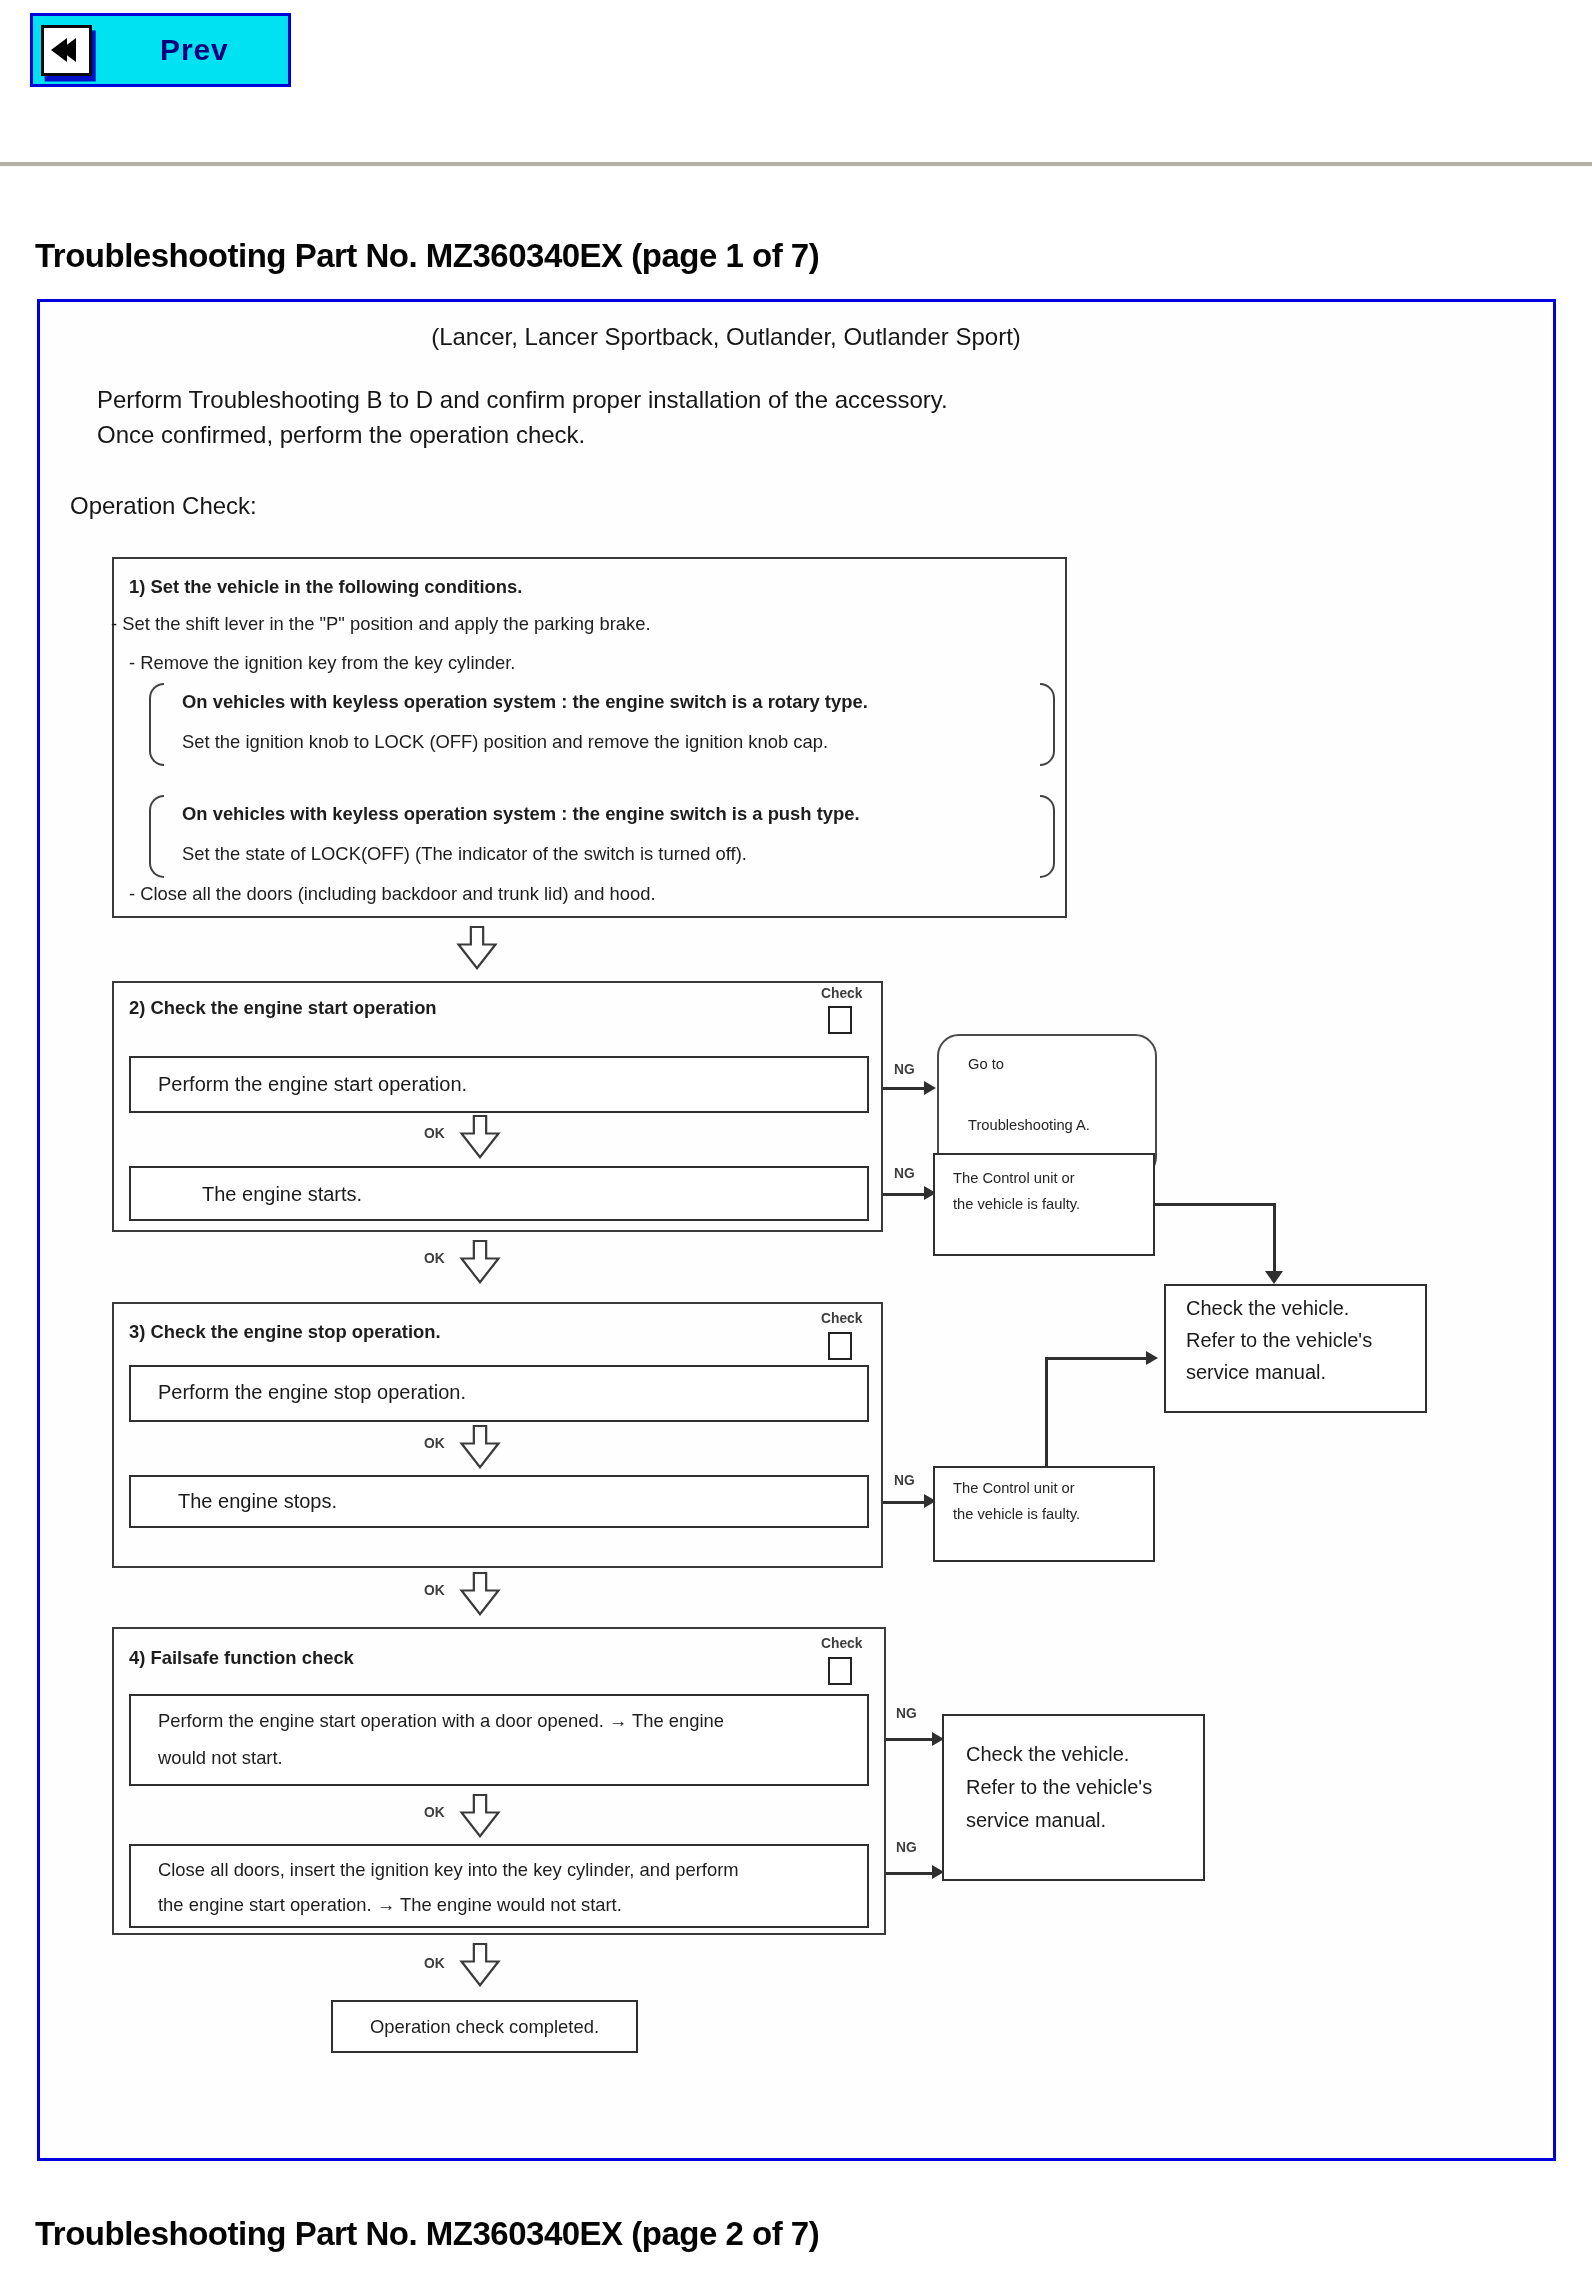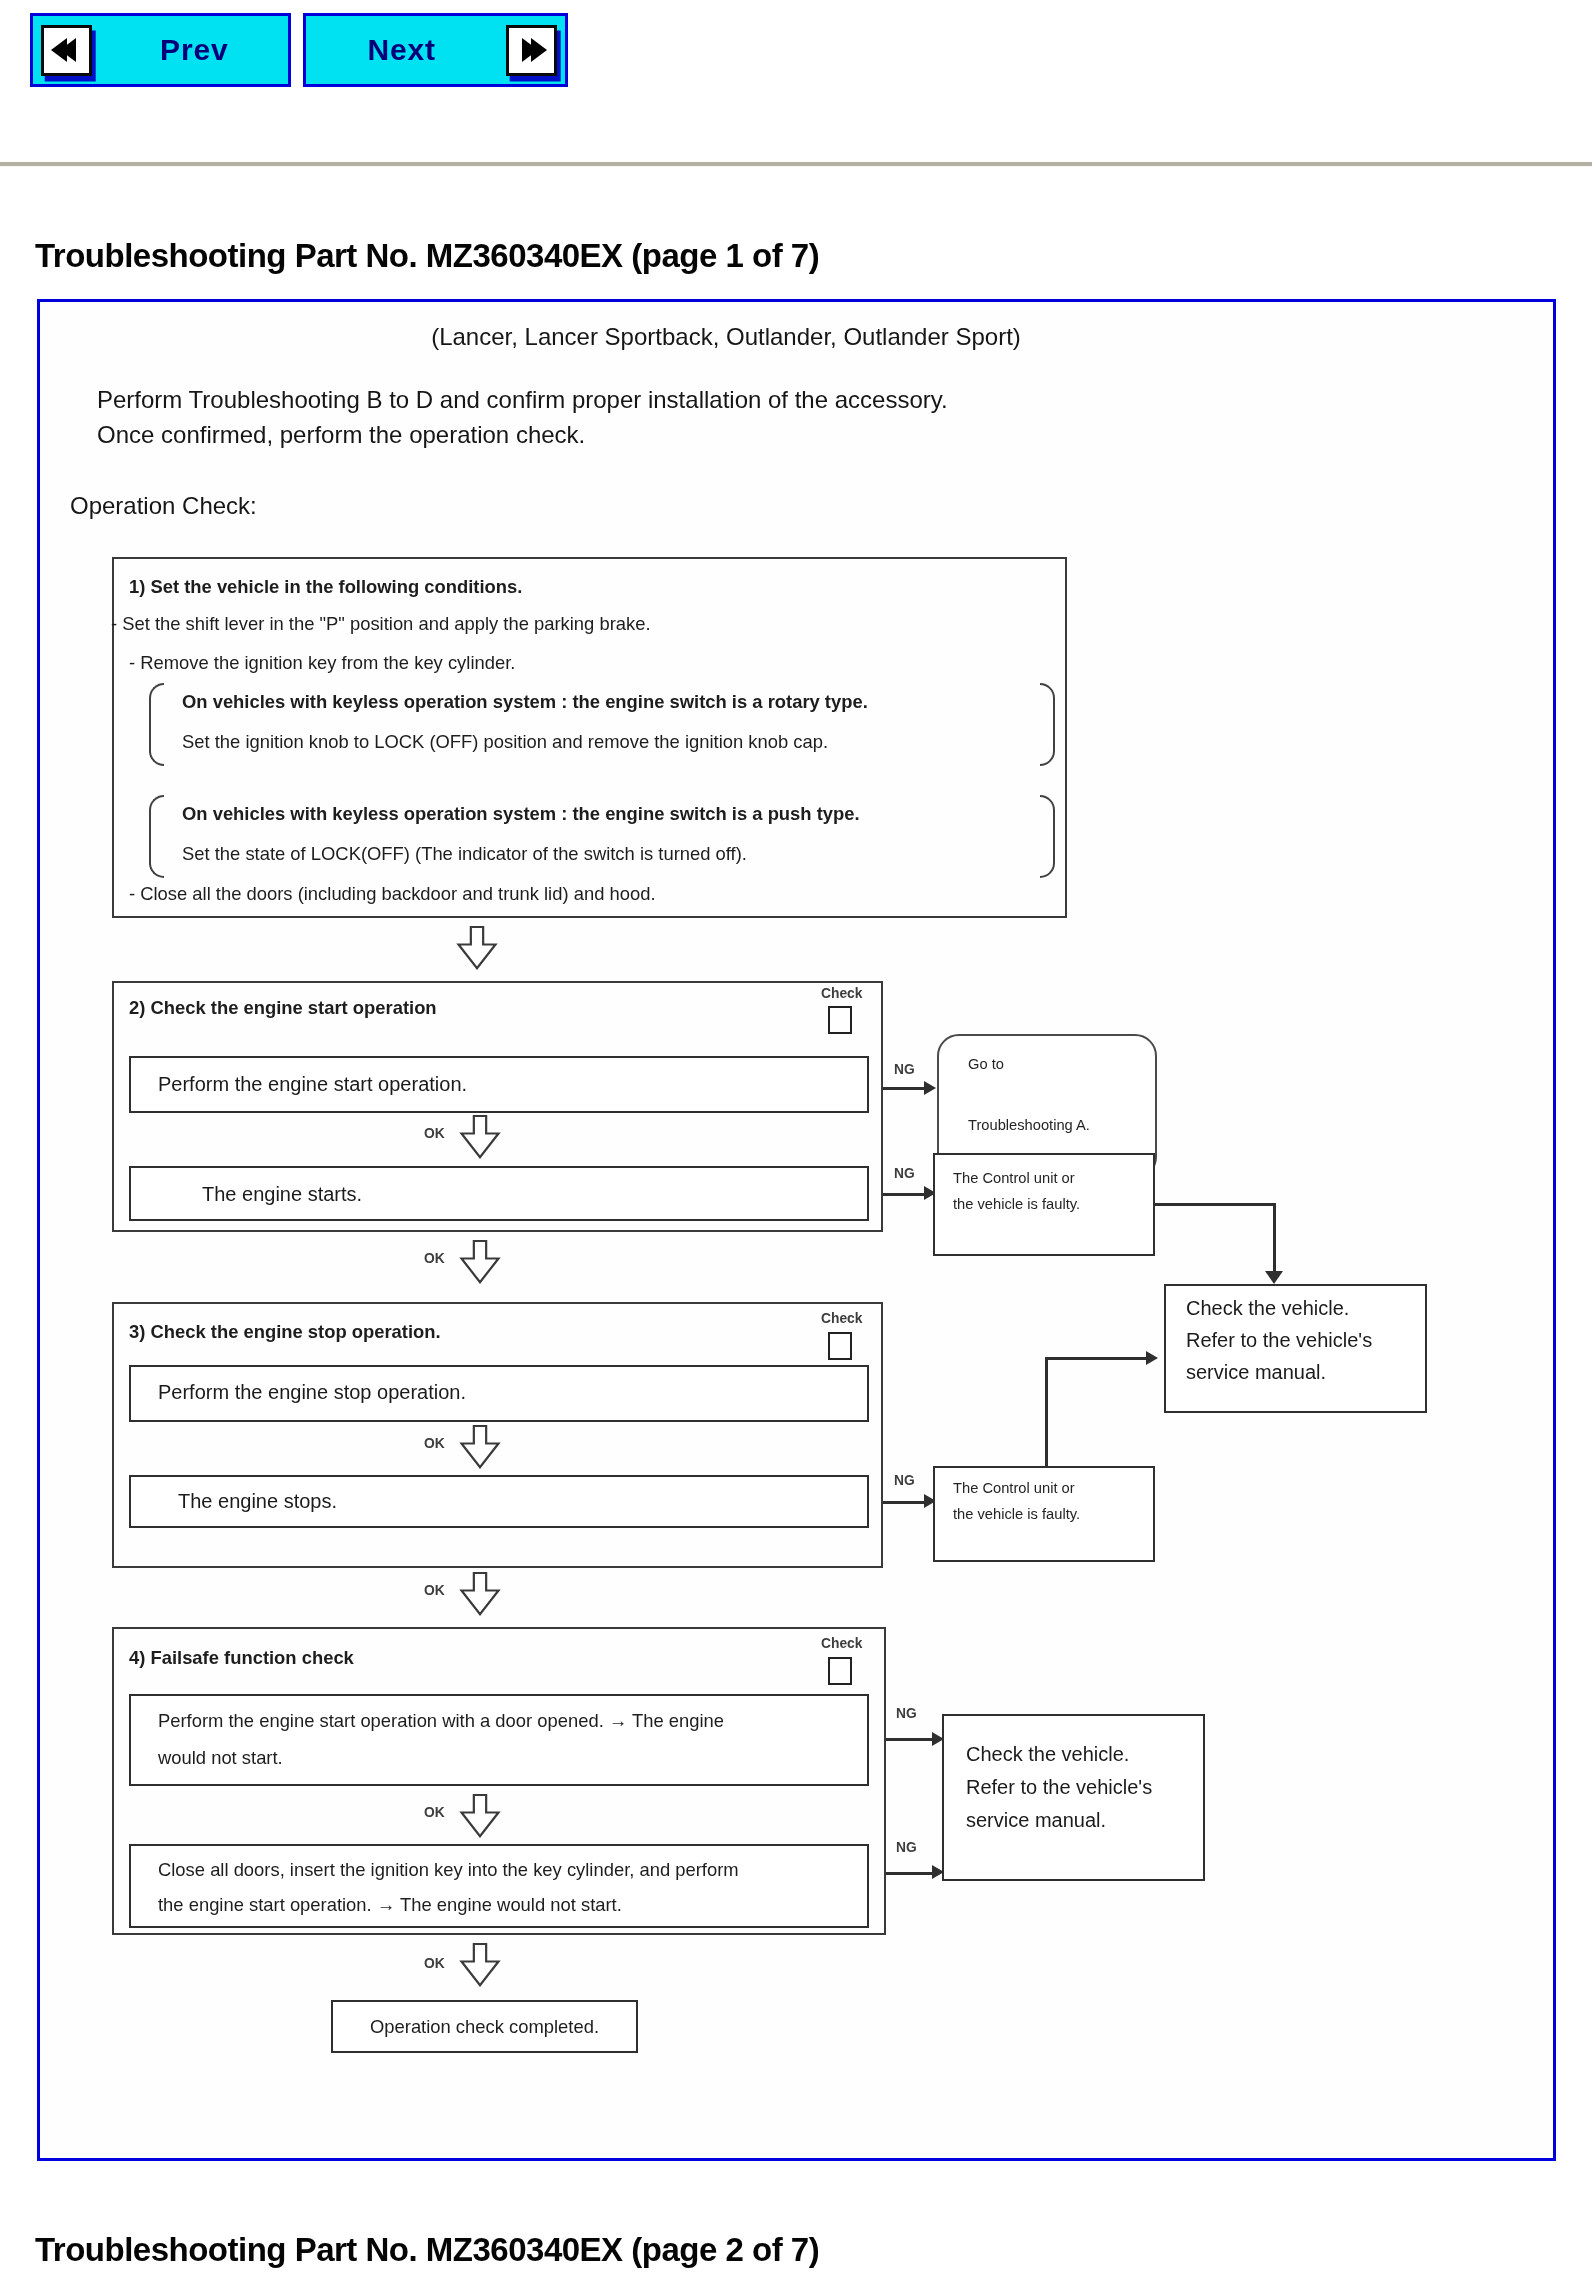--- a/index.html
+++ b/index.html
@@ -54,27 +54,20 @@
 
 <div id="page">
 
   <div class="navbtn" style="left:30px; width:261px;">
     <span class="iconbox">
         <span class="tri l"></span>
         <span class="tri l"></span>
       </span>
     <span class="cap">Prev</span>
   </div>
-  <div class="navbtn" style="left:303px; width:265px;">
-    <span class="cap">Next</span>
-    <span class="iconbox">
-        <span class="tri r"></span>
-        <span class="tri r"></span>
-      </span>
-  </div>
 
   <div class="hrule"></div>
 
   <div class="bigtitle" style="top:237px;">Troubleshooting Part No. MZ360340EX (page 1 of 7)</div>
 
   <div class="bluebox"></div>
 
   <div class="doc" style="left:129px; top:323px; width:1194px; text-align:center;">(Lancer, Lancer Sportback, Outlander, Outlander Sport)</div>
   <div class="doc" style="left:97px; top:386px;">Perform Troubleshooting B to D and confirm proper installation of the accessory.</div>
   <div class="doc" style="left:97px; top:421px;">Once confirmed, perform the operation check.</div>
@@ -206,16 +199,16 @@
   <div class="bt" style="left:966px; top:1809px;">service manual.</div>
 
   <div class="lbl" style="left:424px; top:1956px;">OK</div>
   <svg class="dar" style="left:459px; top:1943px;" viewBox="0 0 46 50">
     <path d="M16 1 H30 V21 H44 L23 48 L2 21 H16 Z" fill="#fff" stroke="#3a3a3a" stroke-width="2.5"></path>
     </svg>
   <div class="ibox" style="left:331px; top:2000px; width:307px; height:53px; display:flex; align-items:center; justify-content:center;">
     <span class="ft" style="position:static;">Operation check completed.</span>
   </div>
 
-  <div class="bigtitle" style="top:2215px;margin-top:16px;">Troubleshooting Part No. MZ360340EX (page 2 of 7)</div>
+  <div class="bigtitle" style="top:2215px;">Troubleshooting Part No. MZ360340EX (page 2 of 7)</div>
 
 </div>
 
 
 </body></html>

